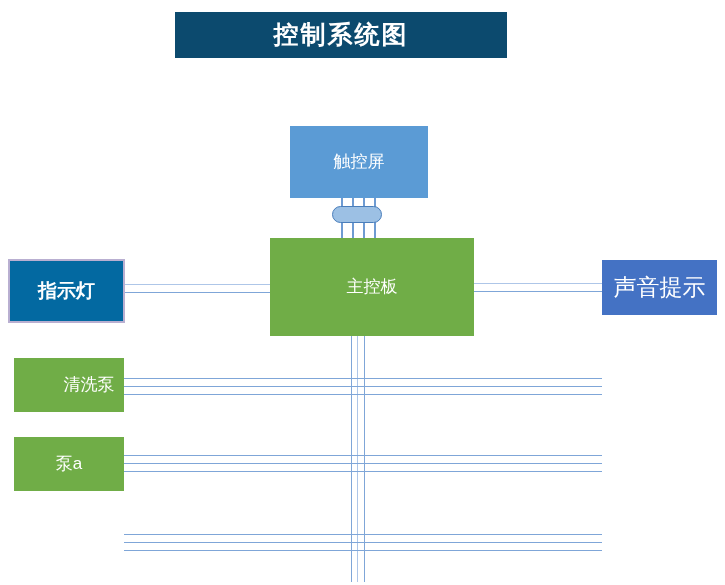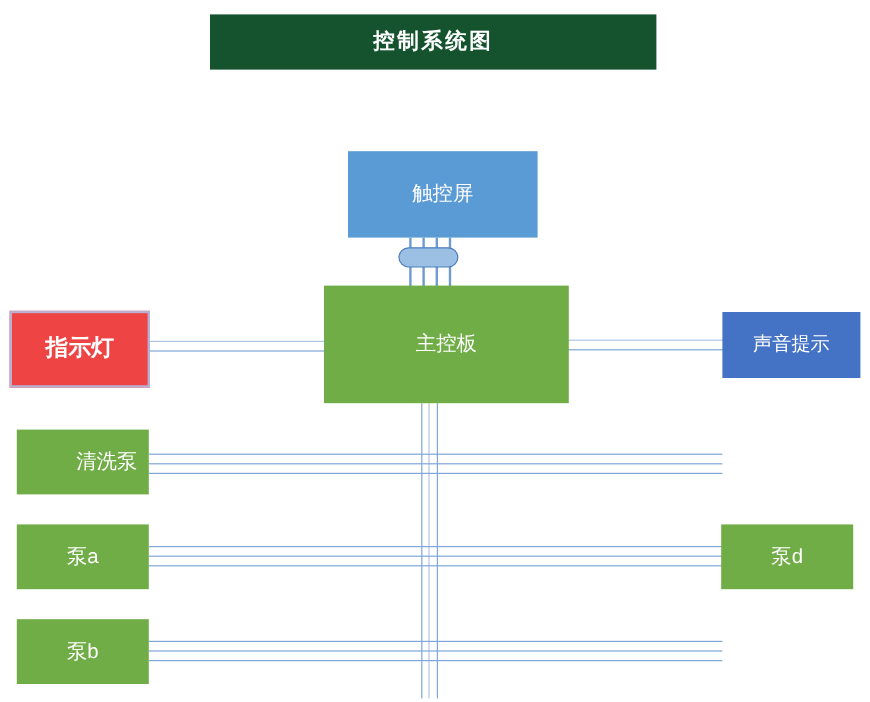--- a/index.html
+++ b/index.html
@@ -28,33 +28,33 @@
     box-sizing: border-box;
     z-index: 5;
     line-height: 1.1;
     text-align: center;
   }
 
   
   #title-banner {
     left: 175px;
     top: 12px;
-    width: 372px;
+    width: 332px;
     height: 46px;
-    background: #14532d;
-    font-size: 18px;
+    background: #0c4a6e;
+    font-size: 25px;
     font-weight: bold;
     letter-spacing: 2px;
   }
 
   
   #touchscreen-node {
     left: 290px;
     top: 126px;
-    width: 158px;
+    width: 138px;
     height: 72px;
     background: #5B9BD5;
     font-size: 17px;
   }
 
   
   #main-board-node {
     left: 270px;
     top: 238px;
     width: 204px;
@@ -62,34 +62,34 @@
     background: #70AD47;
     font-size: 17px;
   }
 
   
   #indicator-node {
     left: 8px;
     top: 259px;
     width: 117px;
     height: 64px;
-    background: #ef4444;
+    background: #0369a1;
     border: 2px solid #B9AFD1;
     font-size: 19px;
     font-weight: bold;
   }
 
   
   #sound-node {
     left: 602px;
     top: 260px;
     width: 115px;
     height: 55px;
     background: #4472C4;
-    font-size: 16px;
+    font-size: 23px;
   }
 
   
   .pump {
     width: 110px;
     height: 54px;
     background: #70AD47;
     font-size: 17px;
   }
   .pump-left  { left: 14px;  }
@@ -167,25 +167,23 @@
   <div class="wire wire-v wire-pale" style="left:357px; top:336px; height:246px;"></div>
   <div class="wire wire-v" style="left:364px; top:336px; height:246px;"></div>
 
   <div class="node pump pump-left row-1">清洗泵</div>
 
   <div class="wire wire-h" style="left:124px; top:378px; width:478px;"></div>
   <div class="wire wire-h" style="left:124px; top:386px; width:478px;"></div>
   <div class="wire wire-h" style="left:124px; top:394px; width:478px;"></div>
 
   <div class="node pump pump-left row-2">泵a</div>
-  <div class="node pump pump-right row-2">泵d</div>
 
   <div class="wire wire-h" style="left:124px; top:455px; width:478px;"></div>
   <div class="wire wire-h" style="left:124px; top:463px; width:478px;"></div>
   <div class="wire wire-h" style="left:124px; top:471px; width:478px;"></div>
 
-  <div class="node pump pump-left row-3">泵b</div>
 
   <div class="wire wire-h" style="left:124px; top:534px; width:478px;"></div>
   <div class="wire wire-h" style="left:124px; top:542px; width:478px;"></div>
   <div class="wire wire-h" style="left:124px; top:550px; width:478px;"></div>
 
 </div>
 
 </body></html>

